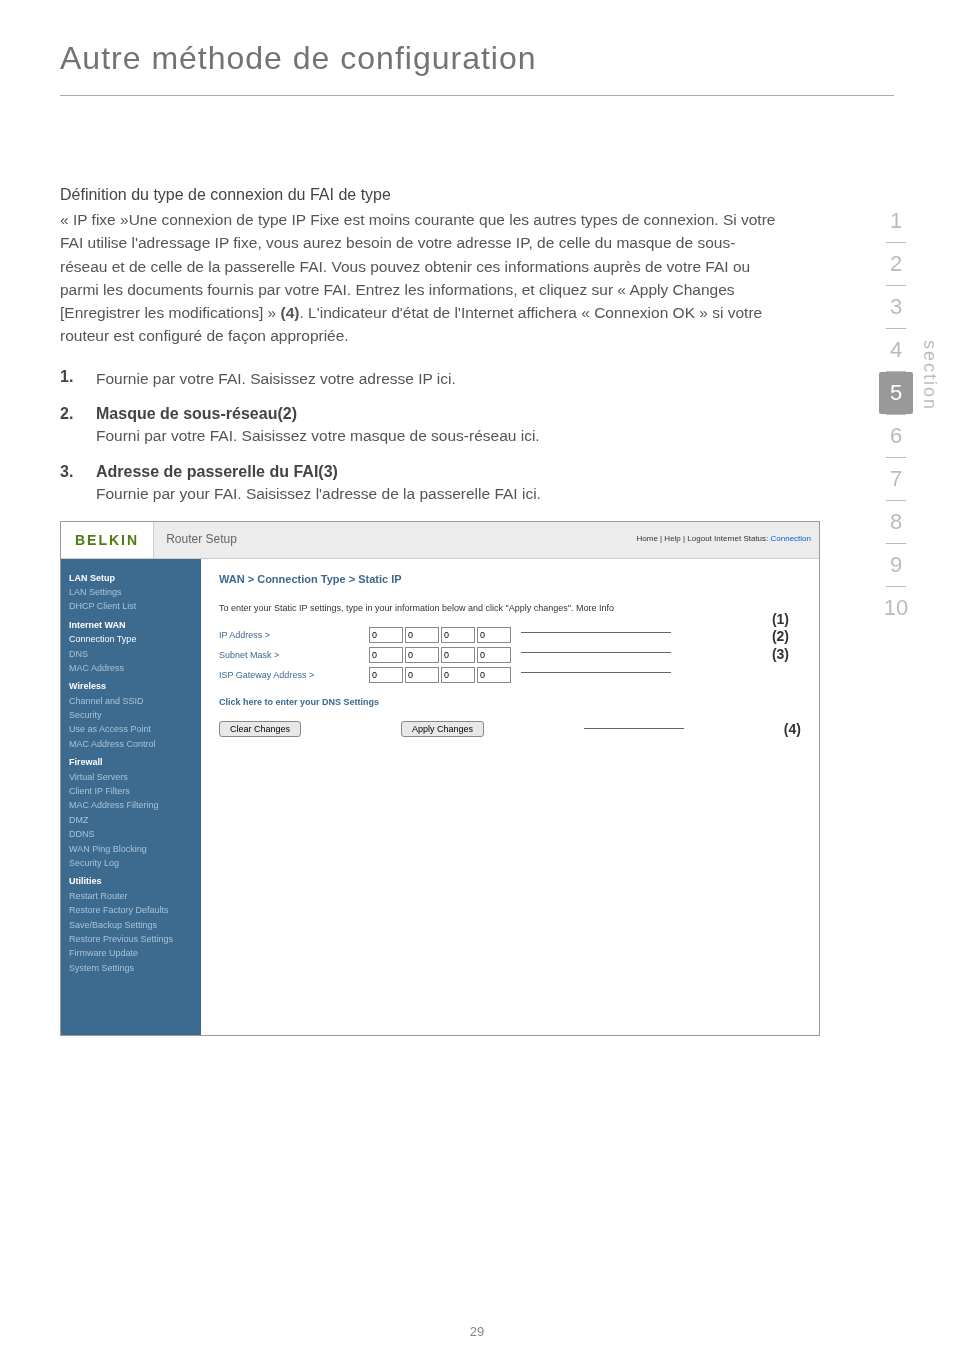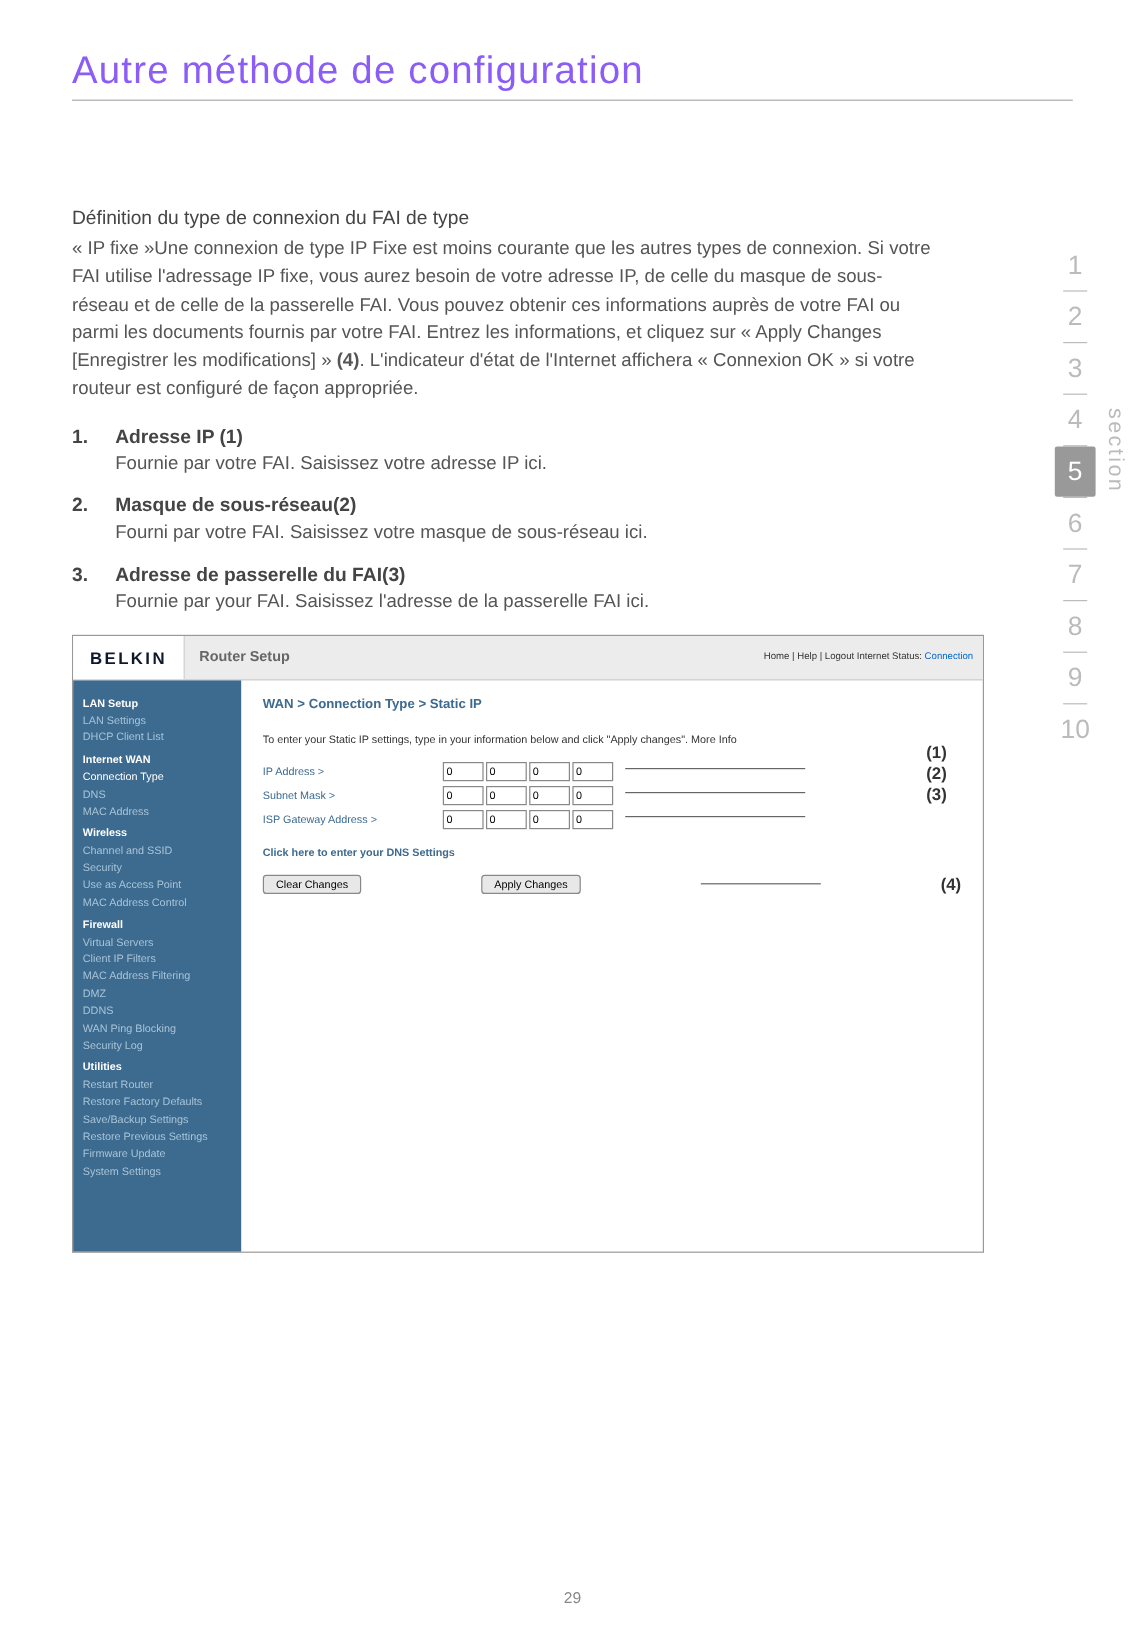--- a/index.html
+++ b/index.html
@@ -1,32 +1,32 @@
 <!DOCTYPE html>
 <html><head>
   <meta charset="utf-8">
   <style>
     * { box-sizing: border-box; margin: 0; padding: 0; }
     body { font-family: Arial, Helvetica, sans-serif; background: #fff; width: 954px; margin: 0 auto; color: #333; position: relative; }
     .page { padding: 40px 60px 40px 60px; position: relative; min-height: 1363px; }
-    .page-title { font-size: 32px; font-weight: 300; color: #8b5cf6; letter-spacing: 1px; margin-bottom: 6px; }
+    .page-title { font-size: 32px; font-weight: 300; color: #737373; letter-spacing: 1px; margin-bottom: 18px; }
     .title-rule { border: none; border-top: 1px solid #aaa; margin-bottom: 90px; }
     .section-heading { font-size: 16px; font-weight: normal; color: #444; margin-bottom: 4px; }
     .body-text { font-size: 15.5px; line-height: 1.5; color: #555; margin-bottom: 20px; max-width: 720px; }
     .inline-bold { font-weight: bold; }
     .numbered-list { margin-top: 10px; }
     .list-item { margin-bottom: 16px; display: flex; }
     .list-num { font-weight: bold; width: 36px; color: #444; font-size: 16px; }
     .list-body { flex: 1; }
     .list-title { font-weight: bold; color: #444; font-size: 16px; margin-bottom: 2px; }
     .list-desc { color: #555; font-size: 15.5px; line-height: 1.4; }
     .screenshot { margin-top: 12px; border: 1px solid #999; background: #fff; width: 760px; font-size: 10px; position: relative; }
     .screenshot-header { display: flex; border-bottom: 1px solid #ccc; background: #ececec; }
-    .logo { font-weight: bold; letter-spacing: 2px; font-size: 14px; color: #0f172a; padding: 10px 14px; border-right: 1px solid #ccc; background: #fff; }
-    .router-setup { font-size: 12px; color: #666; padding: 10px 12px; flex: 1; font-weight: bold; }
+    .logo { font-weight: bold; letter-spacing: 2px; font-size: 14px; color: #4d7c0f; padding: 10px 14px; border-right: 1px solid #ccc; background: #fff; }
+    .router-setup { font-size: 12px; color: #666; padding: 10px 12px; flex: 1; }
     .top-links { font-size: 8px; color: #333; padding: 12px 8px 0 0; text-align: right; }
     .top-links .conn { color: #0066cc; }
     .screenshot-body { display: flex; }
     .sidebar { width: 140px; background: #3d6a8f; color: #bcd; padding: 8px 8px 60px 8px; font-size: 9px; line-height: 1.6; }
     .sidebar .grp { font-weight: bold; color: #fff; margin-top: 4px; }
     .sidebar .item { color: #a8c4d8; }
     .sidebar .item.active { color: #fff; }
     .main-panel { flex: 1; padding: 14px 18px; position: relative; }
     .breadcrumb { color: #3d6a8f; font-weight: bold; font-size: 11px; margin-bottom: 18px; }
     .panel-desc { font-size: 9px; color: #333; margin-bottom: 14px; }
@@ -58,21 +58,20 @@
 
   <div class="section-heading">Définition du type de connexion du FAI de type</div>
   <p class="body-text">
     <span>« IP fixe »Une connexion de type IP Fixe est moins courante que les autres types de connexion. Si votre FAI utilise l'adressage IP fixe, vous aurez besoin de votre adresse IP, de celle du masque de sous-réseau et de celle de la passerelle FAI. Vous pouvez obtenir ces informations auprès de votre FAI ou parmi les documents fournis par votre FAI. Entrez les informations, et cliquez sur « Apply Changes [Enregistrer les modifications] » </span><span class="inline-bold">(4)</span><span>. L'indicateur d'état de l'Internet affichera « Connexion OK » si votre routeur est configuré de façon appropriée.</span>
   </p>
 
   <div class="numbered-list">
     <div class="list-item">
       <div class="list-num">1.</div>
       <div class="list-body">
-        <div class="list-title">Adresse IP (1)</div>
         <div class="list-desc">Fournie par votre FAI. Saisissez votre adresse IP ici.</div>
       </div>
     </div>
     <div class="list-item">
       <div class="list-num">2.</div>
       <div class="list-body">
         <div class="list-title">Masque de sous-réseau(2)</div>
         <div class="list-desc">Fourni par votre FAI. Saisissez votre masque de sous-réseau ici.</div>
       </div>
     </div>

